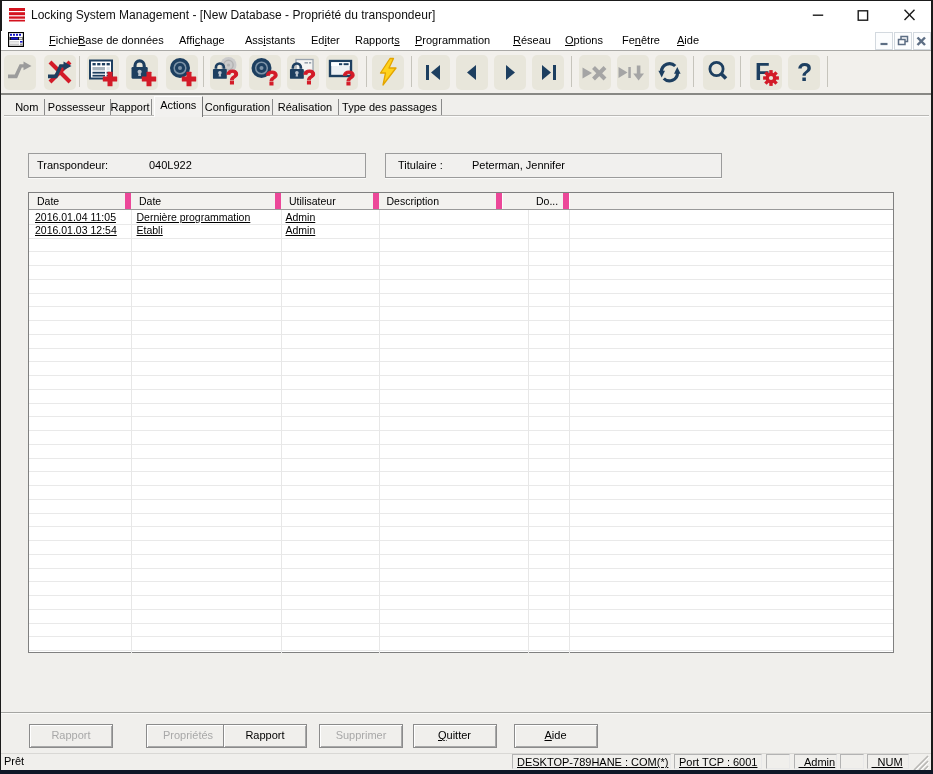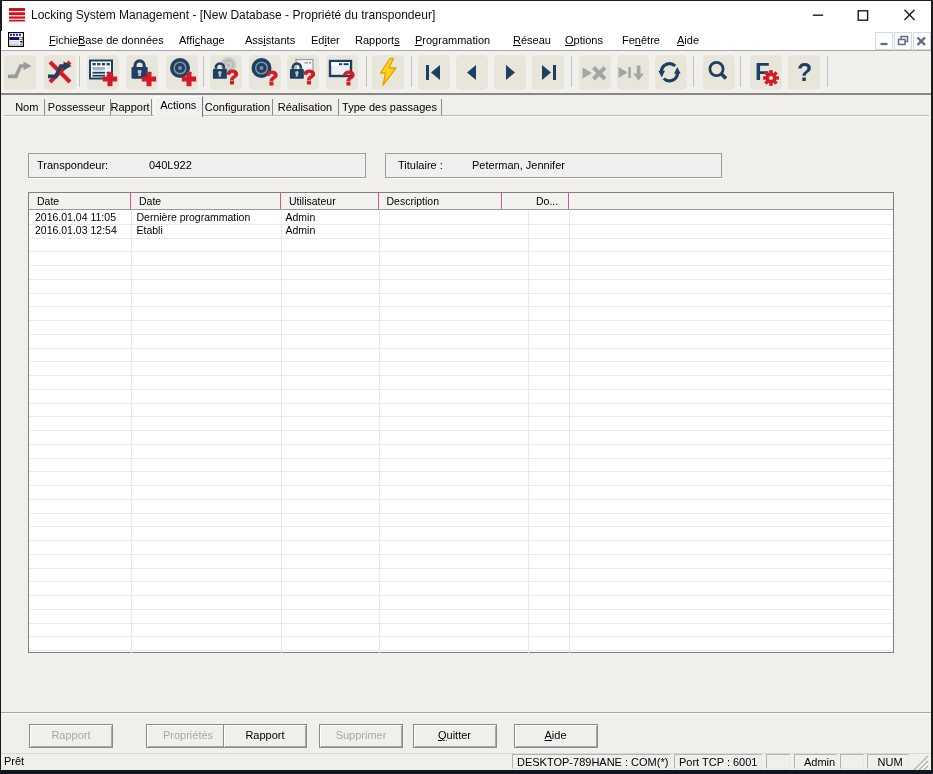--- a/index.html
+++ b/index.html
@@ -8,26 +8,26 @@
 #win { position:absolute; left:0; top:0; width:933px; height:774px; background:#fff; border:1px solid #1b1b1b; border-left-width:2px; border-right-width:2px; }
 #bottomstrip { position:absolute; left:0; top:770px; width:933px; height:4px; background:#0e1626; }
 .ttl { font-size:12px; color:#101010; }
 .menuitem { position:absolute; top:0; height:19px; line-height:19px; font-size:11px; color:#000; white-space:pre; }
 .tbtn { position:absolute; top:54.5px; width:32px; height:35px; background:#e8e6db; border-radius:5px; }
 .tsep { position:absolute; top:56px; width:1px; height:31px; background:#c6c4bc; }
 .tab { position:absolute; top:100px; height:15px; font-size:11px; color:#000; text-align:center; line-height:15px; }
 .tabsep { position:absolute; top:99px; width:1px; height:16px; background:#8a8a8a; }
 .gbox { position:absolute; top:153px; height:25px; background:#f1f0ee; border:1px solid #9b9b9b; box-shadow:0 1px 0 #fafaf9; }
 .glbl { position:absolute; top:0; height:23px; line-height:23px; font-size:11px; color:#000; white-space:pre; }
-.hcell { position:absolute; top:0; height:16px; line-height:17px; font-size:10.5px; color:#000; border-right:1px solid #ec4899; box-shadow:1px 0 0 #fdfdfd; padding-left:8px; background:#f3f2ef; }
+.hcell { position:absolute; top:0; height:16px; line-height:17px; font-size:10.5px; color:#000; border-right:6px solid #ec4899; box-shadow:1px 0 0 #fdfdfd; padding-left:8px; background:#f3f2ef; }
 .vline { position:absolute; width:1px; background:#e7e7e7; }
-.cell { position:absolute; font-size:10.5px; color:#000; height:13.66px; line-height:13.5px; white-space:pre; }
+.cell { position:absolute; font-size:10.5px; color:#000; height:13.66px; line-height:13.5px; white-space:pre;text-decoration:underline; }
 .btn { position:absolute; top:724px; width:84px; height:23.5px; background:#f0efec; border:1px solid #8b8b8b; box-shadow:inset 1px 1px 0 #ffffff, inset -1px -1px 0 #a8a8a8; font-size:11px; text-align:center; line-height:21px; color:#000; }
 .btn.dis { color:#a8a8a8; }
-.sbox { position:absolute; top:754px; height:15px; border:1px solid #b3b3b3; border-bottom-color:#e8e8e8; border-right-color:#e8e8e8; font-size:11px; line-height:14px; color:#000; padding-left:4px; white-space:pre; }
+.sbox { position:absolute; top:754px; height:15px; border:1px solid #b3b3b3; border-bottom-color:#e8e8e8; border-right-color:#e8e8e8; font-size:11px; line-height:14px; color:#000; padding-left:4px; white-space:pre;text-decoration:underline; }
 </style></head>
 <body>
 <div id="win"></div>
 
 <svg class="abs" style="left:9px;top:8px" width="16" height="14" viewBox="0 0 16 14">
     <rect x="0" y="0" width="16" height="3" fill="#d4121e"></rect>
     <rect x="0" y="4.2" width="16" height="3" fill="#d4121e"></rect>
     <rect x="0" y="8.4" width="16" height="2.3" fill="#d4121e"></rect>
     <rect x="0" y="11.8" width="16" height="1.7" fill="#d4121e"></rect>
   </svg>

